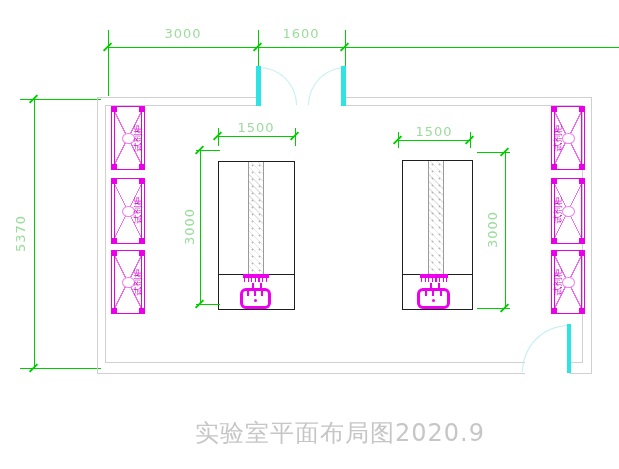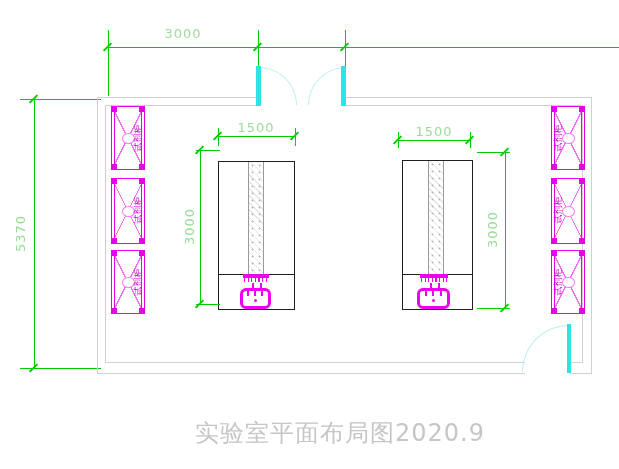--- a/index.html
+++ b/index.html
@@ -57,20 +57,21 @@
 <div class="plan">
 
   <div class="hline" style="left:108px;top:47px;width:511px"></div>
   <div class="vline" style="left:108px;top:30px;height:66px"></div>
   <div class="vline" style="left:258px;top:30px;height:38px"></div>
   <div class="vline" style="left:345px;top:30px;height:38px"></div>
   <div class="tick" style="left:102px;top:46px"></div>
   <div class="tick" style="left:252px;top:46px"></div>
   <div class="tick" style="left:339px;top:46px"></div>
   <div class="dim-text" style="left:143px;top:26px;width:80px">3000</div>
+  <div class="dim-text" style="left:261px;top:26px;width:80px">1600</div>
 
   <div class="vline" style="left:34px;top:99px;height:270px"></div>
   <div class="hline" style="left:20px;top:99px;width:81px"></div>
   <div class="hline" style="left:20px;top:368px;width:81px"></div>
   <div class="tick" style="left:28px;top:98px"></div>
   <div class="tick" style="left:28px;top:367px"></div>
   <div class="dim-text rot" style="left:-20px;top:226px;width:80px">5370</div>
 
   <div class="wall" style="left:97px;top:97px;width:495px;height:277px"></div>
   <div class="wall" style="left:105px;top:105px;width:478px;height:258px"></div>

